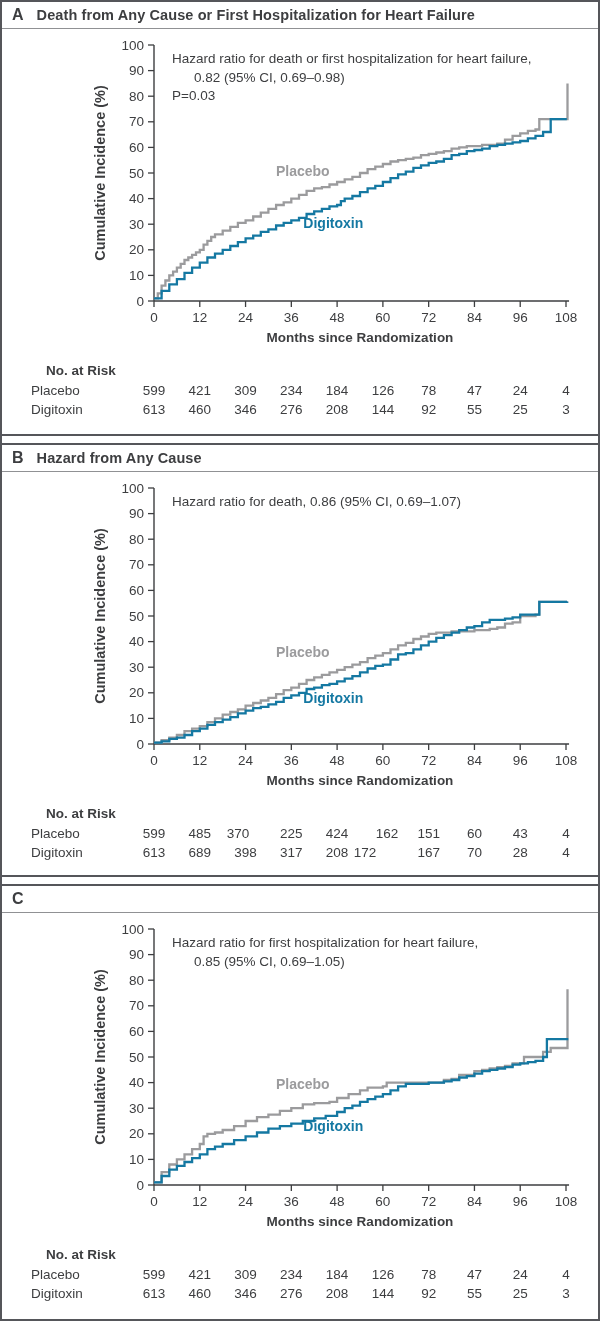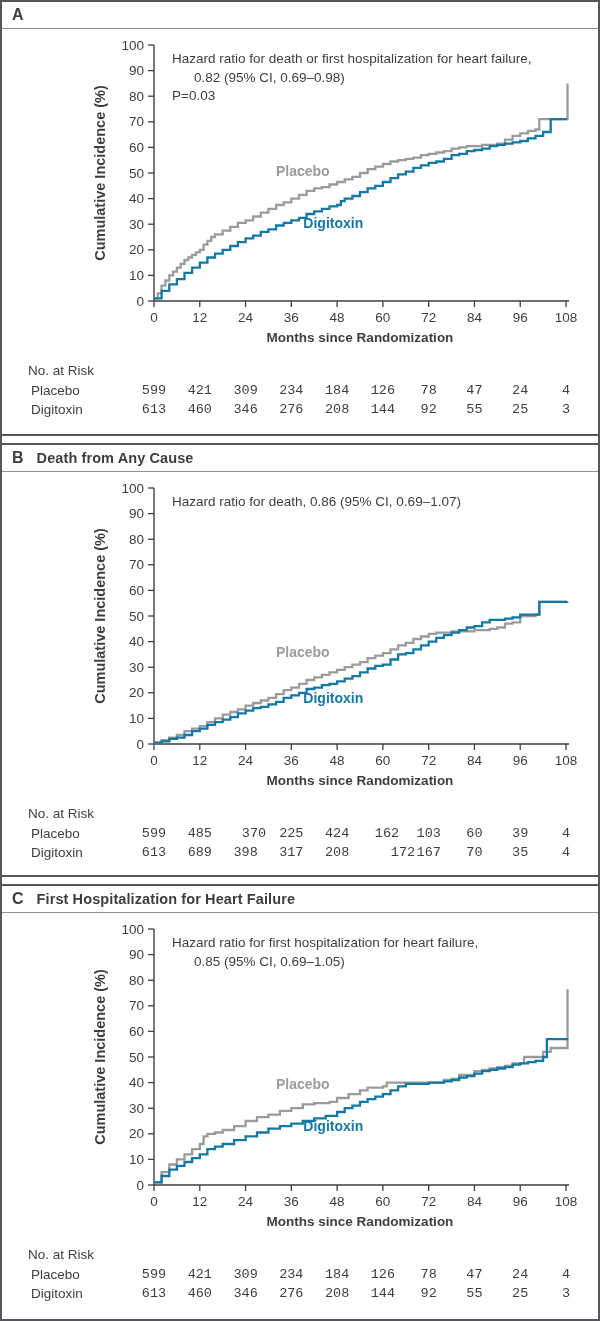--- a/index.html
+++ b/index.html
@@ -44,40 +44,41 @@
     position: relative;
   }
   .chart svg { position: absolute; left: 0; top: 0; }
   .risk {
     flex: 1;
     position: relative;
     font-size: 13.5px;
   }
   .risk-heading {
     position: absolute;
-    left: 26px;
+    left: 44px;
     top: 14px;
-    font-weight: normal;
+    font-weight: bold;
   }
   .risk-row {
     position: absolute;
     left: 0; right: 0;
     height: 18px;
   }
   .risk-label { position: absolute; left: 29px; }
-  .risk-val   { position: absolute; transform: translateX(-50%); font-family: Liberation Mono, monospace; }
+  .risk-val   { position: absolute; transform: translateX(-50%); }
 </style>
 </head>
 <body>
 
 <div class="figure">
 
   <section class="panel panel-a">
     <div class="panel-header">
       <span class="panel-letter">A</span>
+      <span class="panel-title">Death from Any Cause or First Hospitalization for Heart Failure</span>
     </div>
     <div class="chart">
       <svg width="596" height="320" viewBox="0 0 596 320">
           <line x1="152" y1="16" x2="152" y2="272" stroke="#3d3e40" stroke-width="1.4"></line>
           <line x1="152" y1="272" x2="567.0518518518518" y2="272" stroke="#3d3e40" stroke-width="1.4"></line>
           <line x1="146" y1="272" x2="152" y2="272" stroke="#3d3e40" stroke-width="1.3"></line>
           <text x="142" y="276.5" text-anchor="end" font-size="13.5" fill="#3d3e40">0</text>
           <line x1="146" y1="246.4" x2="152" y2="246.4" stroke="#3d3e40" stroke-width="1.3"></line>
           <text x="142" y="250.9" text-anchor="end" font-size="13.5" fill="#3d3e40">10</text>
           <line x1="146" y1="220.8" x2="152" y2="220.8" stroke="#3d3e40" stroke-width="1.3"></line>
@@ -158,21 +159,21 @@
           <span class="risk-val" style="left: 564px;">3</span>
         </div>
       </div>
   </section>
 
   <div class="panel-gap"></div>
 
   <section class="panel panel-b">
     <div class="panel-header">
       <span class="panel-letter">B</span>
-      <span class="panel-title">Death from Any Cause</span>
+      <span class="panel-title">Hazard from Any Cause</span>
     </div>
     <div class="chart">
       <svg width="596" height="320" viewBox="0 0 596 320">
           <line x1="152" y1="16" x2="152" y2="272" stroke="#3d3e40" stroke-width="1.4"></line>
           <line x1="152" y1="272" x2="567.0518518518518" y2="272" stroke="#3d3e40" stroke-width="1.4"></line>
           <line x1="146" y1="272" x2="152" y2="272" stroke="#3d3e40" stroke-width="1.3"></line>
           <text x="142" y="276.5" text-anchor="end" font-size="13.5" fill="#3d3e40">0</text>
           <line x1="146" y1="246.4" x2="152" y2="246.4" stroke="#3d3e40" stroke-width="1.3"></line>
           <text x="142" y="250.9" text-anchor="end" font-size="13.5" fill="#3d3e40">10</text>
           <line x1="146" y1="220.8" x2="152" y2="220.8" stroke="#3d3e40" stroke-width="1.3"></line>
@@ -221,51 +222,50 @@
           <path d="M152.0 270.7 H159.6 V269.4 H167.3 V266.9 H174.9 V265.6 H182.5 V263.0 H190.1 V259.2 H197.8 V256.6 H205.4 V252.8 H213.0 V250.2 H220.7 V247.7 H228.3 V245.1 H235.9 V241.3 H243.6 V238.7 H251.2 V236.2 H258.8 V234.9 H266.4 V232.3 H274.1 V229.8 H281.7 V225.9 H289.3 V223.4 H297.0 V220.8 H304.6 V217.0 H312.2 V215.7 H319.9 V213.1 H327.5 V211.8 H335.1 V209.3 H342.7 V206.7 H350.4 V204.2 H358.0 V200.3 H365.6 V196.5 H373.3 V193.9 H380.9 V192.6 H388.5 V187.5 H396.1 V182.4 H403.8 V181.1 H411.4 V177.3 H419.0 V173.4 H426.7 V169.6 H434.3 V165.8 H441.9 V163.2 H449.6 V160.6 H457.2 V158.1 H464.8 V155.5 H472.4 V154.2 H480.1 V150.4 H487.7 V147.8 H503.0 V146.6 H510.6 V145.3 H518.2 V142.7 H533.5 V142.7 H537.3 V129.9 H565.1 V129.4" fill="none" stroke="#1478a2" stroke-width="2.3" stroke-linejoin="miter"></path>
           <text x="331.2962962962963" y="231.04" text-anchor="middle" font-size="14" font-weight="bold" fill="#1478a2">Digitoxin</text>
         </svg>
     </div>
     <div class="risk">
       <span class="risk-heading">No. at Risk</span>
     <div class="risk-row" style="top: 34px;">
           <span class="risk-label">Placebo</span>
           <span class="risk-val" style="left: 152px;">599</span>
           <span class="risk-val" style="left: 197.8px;">485</span>
-          <span class="risk-val" style="left: 252px;">370</span>
+          <span class="risk-val" style="left: 236px;">370</span>
           <span class="risk-val" style="left: 289.3px;">225</span>
           <span class="risk-val" style="left: 335.1px;">424</span>
           <span class="risk-val" style="left: 385px;">162</span>
-          <span class="risk-val" style="left: 426.7px;">103</span>
+          <span class="risk-val" style="left: 426.7px;">151</span>
           <span class="risk-val" style="left: 472.4px;">60</span>
-          <span class="risk-val" style="left: 518.2px;">39</span>
+          <span class="risk-val" style="left: 518.2px;">43</span>
           <span class="risk-val" style="left: 564px;">4</span>
         </div>
         <div class="risk-row" style="top: 53px;">
           <span class="risk-label">Digitoxin</span>
           <span class="risk-val" style="left: 152px;">613</span>
           <span class="risk-val" style="left: 197.8px;">689</span>
           <span class="risk-val" style="left: 243.6px;">398</span>
           <span class="risk-val" style="left: 289.3px;">317</span>
           <span class="risk-val" style="left: 335.1px;">208</span>
-          <span class="risk-val" style="left: 401px;">172</span>
+          <span class="risk-val" style="left: 363px;">172</span>
           <span class="risk-val" style="left: 426.7px;">167</span>
           <span class="risk-val" style="left: 472.4px;">70</span>
-          <span class="risk-val" style="left: 518.2px;">35</span>
+          <span class="risk-val" style="left: 518.2px;">28</span>
           <span class="risk-val" style="left: 564px;">4</span>
         </div>
       </div>
   </section>
 
   <div class="panel-gap"></div>
 
   <section class="panel panel-c">
     <div class="panel-header">
       <span class="panel-letter">C</span>
-      <span class="panel-title">First Hospitalization for Heart Failure</span>
     </div>
     <div class="chart">
       <svg width="596" height="320" viewBox="0 0 596 320">
           <line x1="152" y1="16" x2="152" y2="272" stroke="#3d3e40" stroke-width="1.4"></line>
           <line x1="152" y1="272" x2="567.0518518518518" y2="272" stroke="#3d3e40" stroke-width="1.4"></line>
           <line x1="146" y1="272" x2="152" y2="272" stroke="#3d3e40" stroke-width="1.3"></line>
           <text x="142" y="276.5" text-anchor="end" font-size="13.5" fill="#3d3e40">0</text>
           <line x1="146" y1="246.4" x2="152" y2="246.4" stroke="#3d3e40" stroke-width="1.3"></line>
           <text x="142" y="250.9" text-anchor="end" font-size="13.5" fill="#3d3e40">10</text>
           <line x1="146" y1="220.8" x2="152" y2="220.8" stroke="#3d3e40" stroke-width="1.3"></line>

